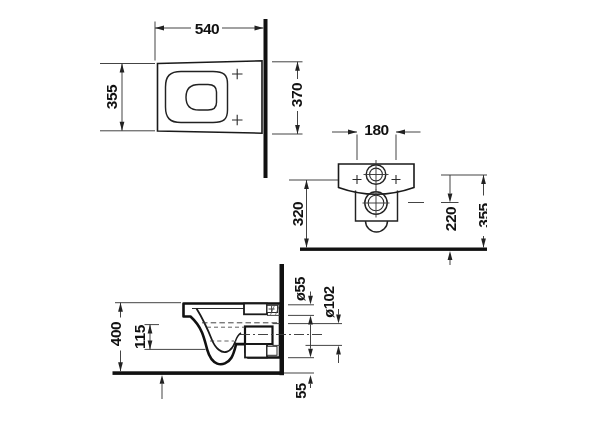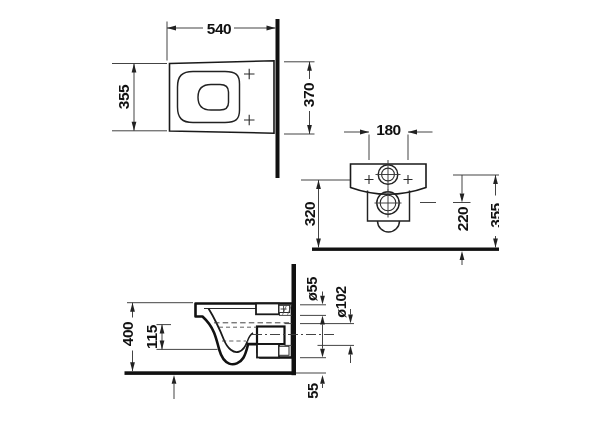--- a/index.html
+++ b/index.html
@@ -1,16 +1,16 @@
 <!DOCTYPE html>
 <html><head>
 <meta charset="utf-8">
 <style>
   html,body { margin:0; padding:0; background:#fff; }
-  .stage { width:487px; height:429px; background:#ffffff; position:relative; overflow:hidden;margin-left:12px; }
+  .stage { width:487px; height:429px; background:#ffffff; position:relative; overflow:hidden; }
   svg { display:block; }
   .ln   { stroke:#3a3a3a; stroke-width:0.95; fill:none; }
   .ln2  { stroke:#222;    stroke-width:1.45; fill:none; }
   .body { stroke:#1a1a1a; stroke-width:1.6;  fill:#ffffff; }
   .thin { stroke:#2b2b2b; stroke-width:1.1;  fill:none; }
   .thk  { stroke:#111;    stroke-width:2.6;  fill:#ffffff; stroke-linejoin:round; }
   .blk  { fill:#111; stroke:none; }
   .arr  { fill:#222; stroke:none; }
   text  { font-family:"Liberation Sans", sans-serif; font-weight:bold; font-size:15.5px;
           fill:#111; text-anchor:middle; dominant-baseline:central; letter-spacing:-0.4px; }

